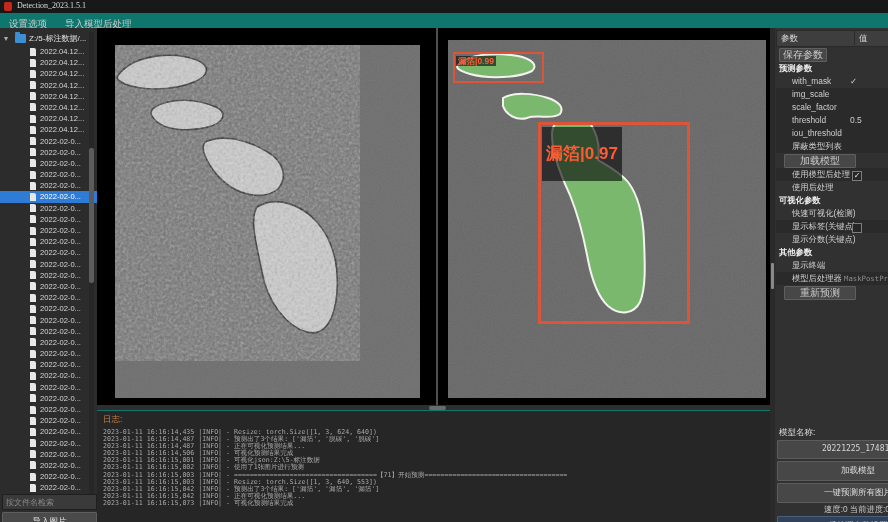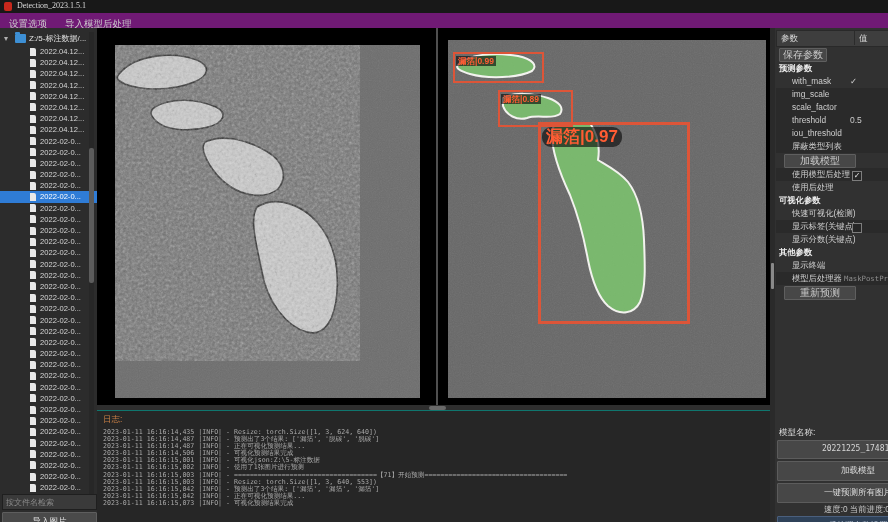--- a/index.html
+++ b/index.html
@@ -7,21 +7,21 @@
        font-family:"Liberation Sans","DejaVu Sans",sans-serif;
        -webkit-font-smoothing:antialiased;color:#d0d0d0;}
   .abs{position:absolute;}
 
   
   #titlebar{left:0;top:0;width:888px;height:26px;background:#181818;font-family:Liberation Serif, serif;}
   #app-icon{left:4px;top:2px;width:8px;height:9px;background:#c6281c;border-radius:2px;}
   #win-title{left:17px;top:1px;font-size:8px;color:#dcdcdc;white-space:nowrap;}
 
   
-  #menubar{left:0;top:13px;width:888px;height:15px;background:#701a75;border-bottom:1px solid #202020;}
+  #menubar{left:0;top:13px;width:888px;height:15px;background:#0f766e;border-bottom:1px solid #202020;}
   .menu-item{display:inline-block;padding:1px 9px 0 9px;font-size:9.5px;color:#cccccc;height:14px;line-height:13px;}
 
   
   #sidebar{left:0;top:28px;width:97px;height:494px;background:#2c2c2c;border-right:1px solid #1e1e1e;overflow:hidden;}
   #tree-root{left:0;top:4px;width:97px;height:13px;line-height:13px;white-space:nowrap;}
   #tree-arrow{position:absolute;left:4px;top:0;font-size:8px;color:#b0b0b0;}
   #folder-ic{position:absolute;left:15px;top:2px;width:11px;height:9px;background:#3d8fd4;border-radius:1px;}
   #folder-ic:before{content:"";position:absolute;left:0;top:-2px;width:5px;height:2px;background:#3d8fd4;border-radius:1px 1px 0 0;}
   #root-label{position:absolute;left:29px;top:0;font-size:8px;color:#e2e2e2;}
   #tree-items{left:0;top:18px;width:111px;height:448px;overflow:hidden;}
@@ -44,21 +44,21 @@
   #pane-divider{left:339px;top:0;width:2px;height:377px;background:#4f4f4f;}
   #photo-right{left:351px;top:12px;width:318px;height:358px;background:#676767;overflow:hidden;}
   #photo-left svg,#photo-right svg{position:absolute;left:0;top:0;}
 
   
   #det-layer{position:absolute;left:0;top:0;width:318px;height:358px;}
   .det-box{position:absolute;border:2px solid #dd5538;}
   .det-box.large{border-width:3px;}
   .det-tag{position:absolute;left:1px;top:2px;background:rgba(8,8,8,0.62);color:#ff5c33;
            font-size:8.5px;font-weight:bold;padding:0 2px;white-space:nowrap;line-height:10px;}
-  .det-box.large .det-tag{font-size:17px;line-height:20px;padding:0 4px;border-radius:9px;}
+  .det-box.large .det-tag{font-size:17px;line-height:20px;padding:17px 4px;}
 
   
   #hsplit{left:97px;top:405px;width:673px;height:5px;background:#2e2e2e;}
   #hsplit .handle{position:absolute;left:332px;top:0.5px;width:17px;height:4px;background:#6a6a6a;border-radius:2px;}
   #vsplit{left:770px;top:28px;width:5px;height:494px;background:#2a2a2a;}
   #vsplit .handle{position:absolute;left:1px;top:235px;width:3px;height:26px;background:#8a8a8a;border-radius:1px;}
 
   
   #log-panel{left:97px;top:410px;width:673px;height:112px;background:#262626;border-top:1px solid #0f766e;overflow:hidden;}
   #log-title{position:absolute;left:6px;top:3px;font-size:8.5px;color:#c77e45;}
@@ -340,23 +340,20 @@
       <g fill="#7cc66e" fill-opacity="0.85" stroke="#f2f2ee" stroke-width="2">
         <path d="M10,25 C20,14 45,12 70,16 C85,19 90,26 84,31 C70,38 40,39 22,34 C12,31 7,28 10,25 Z"></path>
         <path d="M55,58 C65,52 85,53 100,58 C112,62 116,68 112,74 C104,80 90,74 79,78 C69,81 58,75 55,66 Z"></path>
         <path d="M108,83 L142,83 C150,95 152,108 150,120 C160,126 172,132 180,142 C190,155 195,175 196,200 C197,225 198,248 192,262 C186,274 172,276 160,266 C150,257 144,240 140,220 C136,198 130,175 122,155 C114,138 104,112 104,95 C104,90 106,85 108,83 Z"></path>
       </g>
     </svg>
     <div id="det-layer">
         <div class="det-box" style="left: 5px; top: 12px; width: 87px; height: 27px;">
           <div class="det-tag">漏箔|0.99</div>
         </div>
-        <div class="det-box" style="left: 50px; top: 50px; width: 71px; height: 33px;">
-          <div class="det-tag">漏箔|0.89</div>
-        </div>
         <div class="det-box large" style="left: 90px; top: 82px; width: 146px; height: 196px;">
           <div class="det-tag">漏箔|0.97</div>
         </div>
       </div>
   </div>
 </div>
 
 <div id="hsplit" class="abs">
     <div class="handle"></div>
   </div>

